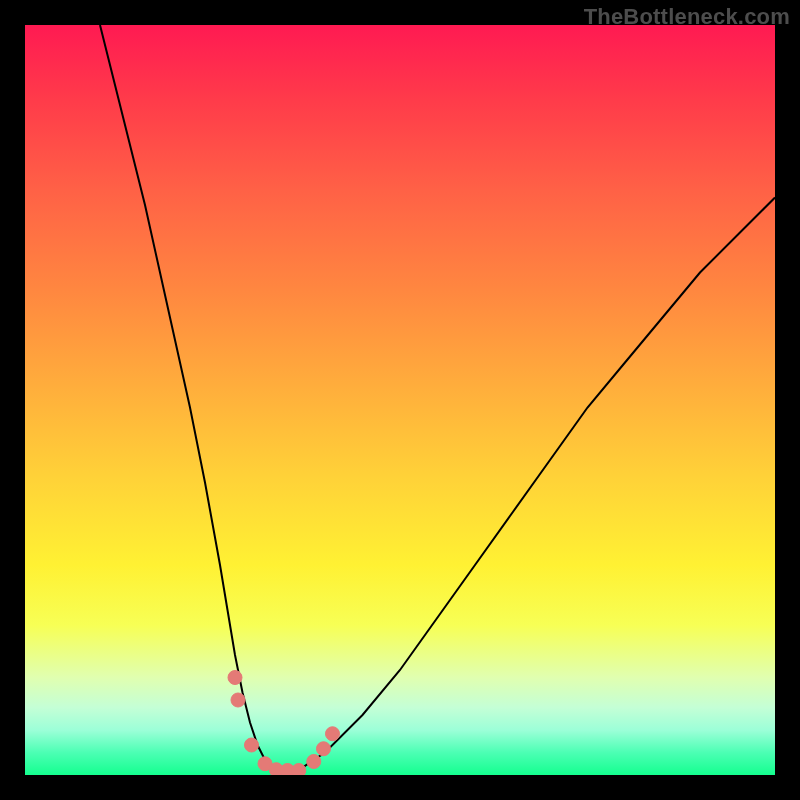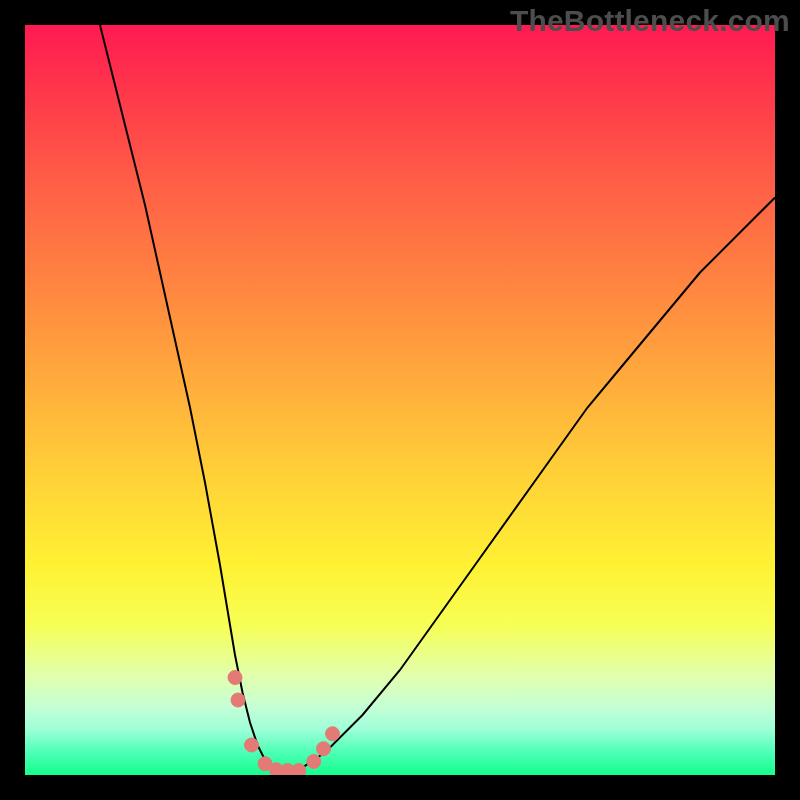--- a/index.html
+++ b/index.html
@@ -40,21 +40,21 @@
       #9cffd8 94%,
       #4cffb4 97%,
       #14ff8f 100%
     );
   }
   .watermark {
     position: absolute;
     top: 4px;
     right: 10px;
     color: #4d4d4d;
-    font-size: 30px;
+    font-size: 22px;
     font-weight: 600;
     letter-spacing: 0.2px;
     pointer-events: none;
   }
   svg.curve-layer {
     position: absolute;
     left: 25px;
     top: 25px;
     width: 750px;
     height: 750px;

